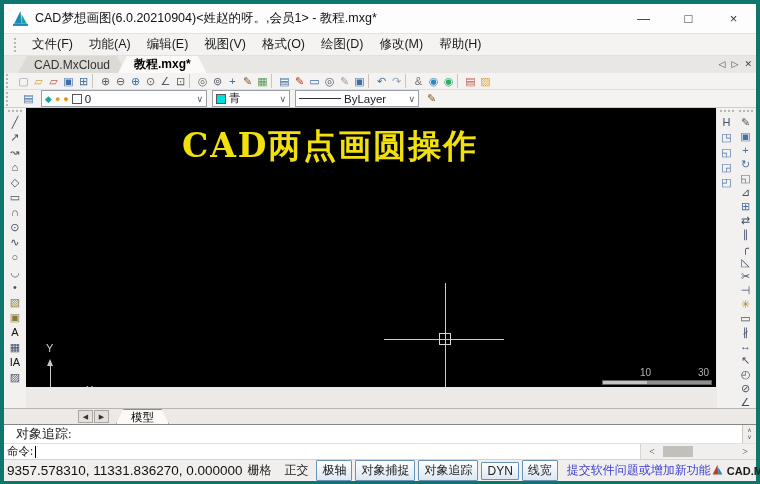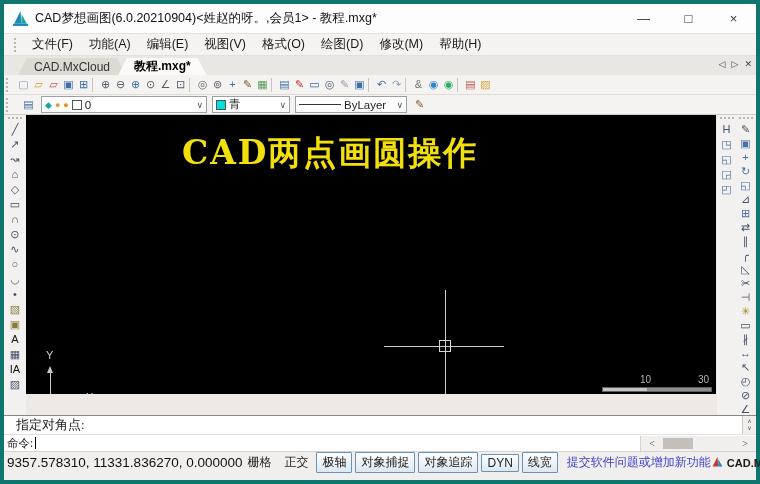--- a/index.html
+++ b/index.html
@@ -181,21 +181,21 @@
       <span style="color:#e8920a;font-size:9px;">●</span>
       <span class="sw" style="background:#fff;"></span>
       <span>0</span>
       <span class="dd">∨</span>
     </div>
     <div class="combo" style="width:78px;">
       <span class="sw" style="background: rgb(0, 222, 222);"></span>
       <span>青</span>
       <span class="dd">∨</span>
     </div>
-    <div class="combo" style="width:112px;">
+    <div class="combo" style="width:124px;">
       <span class="ltline"></span>
       <span>ByLayer</span>
       <span class="dd">∨</span>
     </div>
     <span class="ticon" style="color:#8a5a2a;">✎</span>
   </div>
 
   <div class="main">
     <div class="vtb">
       <span class="hgrip"></span>
@@ -277,23 +277,28 @@
             <span class="ticon-v small" style="color: rgb(68, 80, 106);">↔</span>
             <span class="ticon-v small" style="color: rgb(68, 80, 106);">↖</span>
             <span class="ticon-v small" style="color: rgb(68, 80, 106);">◴</span>
             <span class="ticon-v small" style="color: rgb(68, 80, 106);">⊘</span>
             <span class="ticon-v small" style="color: rgb(68, 80, 106);">∠</span>
           </div>
       </div>
     </div>
   </div>
 
+  <div class="modelbar">
+    <span class="mnav">◀</span>
+    <span class="mnav">▶</span>
+    <span class="mtab">模型</span>
+  </div>
 
   <div class="cmdhist">
-    <span>指定对角点:</span>
+    <span>对象追踪:</span>
     <span class="spin">
         <span>∧</span>
         <span>∨</span>
       </span>
   </div>
   <div class="cmdline">
     <span>命令:</span>
     <span class="caret"></span>
     <span class="hscroll">
       <span class="arr">&lt;</span>

